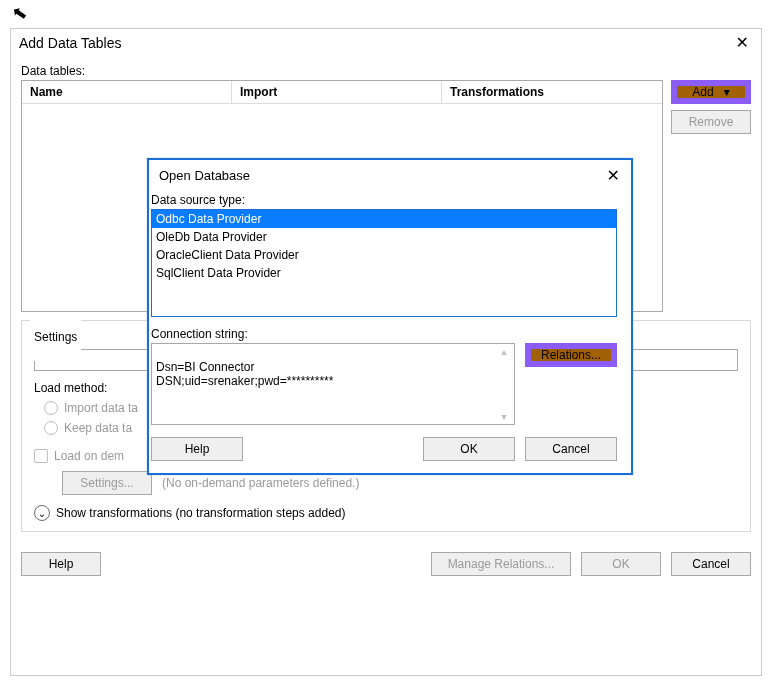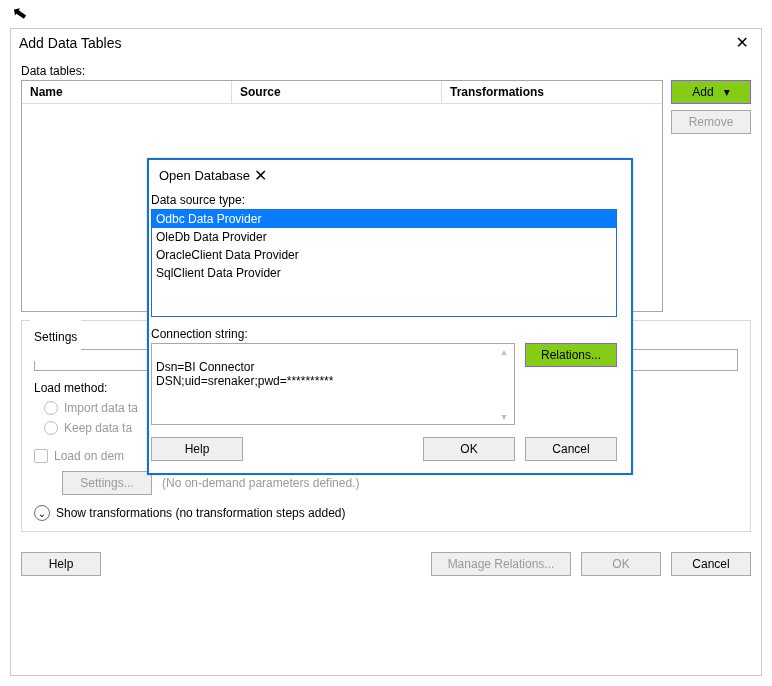--- a/index.html
+++ b/index.html
@@ -82,22 +82,22 @@
     border: 1px solid #a8a8a8;
     background: #efefef;
     font-size: 12px;
     display: flex;
     align-items: center;
     justify-content: center;
     cursor: pointer;
     padding: 0 8px;
   }
   .btn.primary-outline {
-    border: 1px solid #8b5cf6;
-    background: #84cc16;
+    border: 6px solid #8b5cf6;
+    background: #a16207;
   }
   .btn.disabled {
     color: #9a9a9a;
     cursor: default;
   }
   .btn .caret {
     margin-left: 10px;
   }
   .settings-group {
     border: 1px solid #d8d8d8;
@@ -166,24 +166,25 @@
     position: absolute;
     top: 158px; left: 147px;
     width: 486px;
     border: 2px solid #1a6fd6;
     background: #fff;
     z-index: 50;
     box-shadow: 0 0 0 1px rgba(26,111,214,0.1);
   }
   .modal .m-title {
     display: flex;
-    justify-content: flex-start;
+    justify-content: space-between;
     align-items: center;
     padding: 6px 7px 8px 10px;
     font-size: 13px;
+    gap: 40px;
   }
   .modal .m-body {
     padding: 0 14px 12px 2px;
   }
   .list-box {
     border: 1px solid #1a6fd6;
     height: 108px;
     background: #fff;
     overflow: hidden;
     margin-bottom: 10px;
@@ -235,21 +236,21 @@
   <div class="titlebar">
     <span>Add Data Tables</span>
     <span class="close-x">✕</span>
   </div>
   <div class="body">
     <div class="label">Data tables:</div>
     <div class="table-area">
       <div class="table-box">
         <div class="table-header">
           <div class="col name">Name</div>
-          <div class="col source">Source</div>
+          <div class="col source">Import</div>
           <div class="col transf">Transformations</div>
         </div>
       </div>
       <div class="side-buttons">
         <div class="btn primary-outline">
           <span>Add</span>
           <span class="caret">▾</span>
         </div>
         <div class="btn disabled">
           <span>Remove</span>

